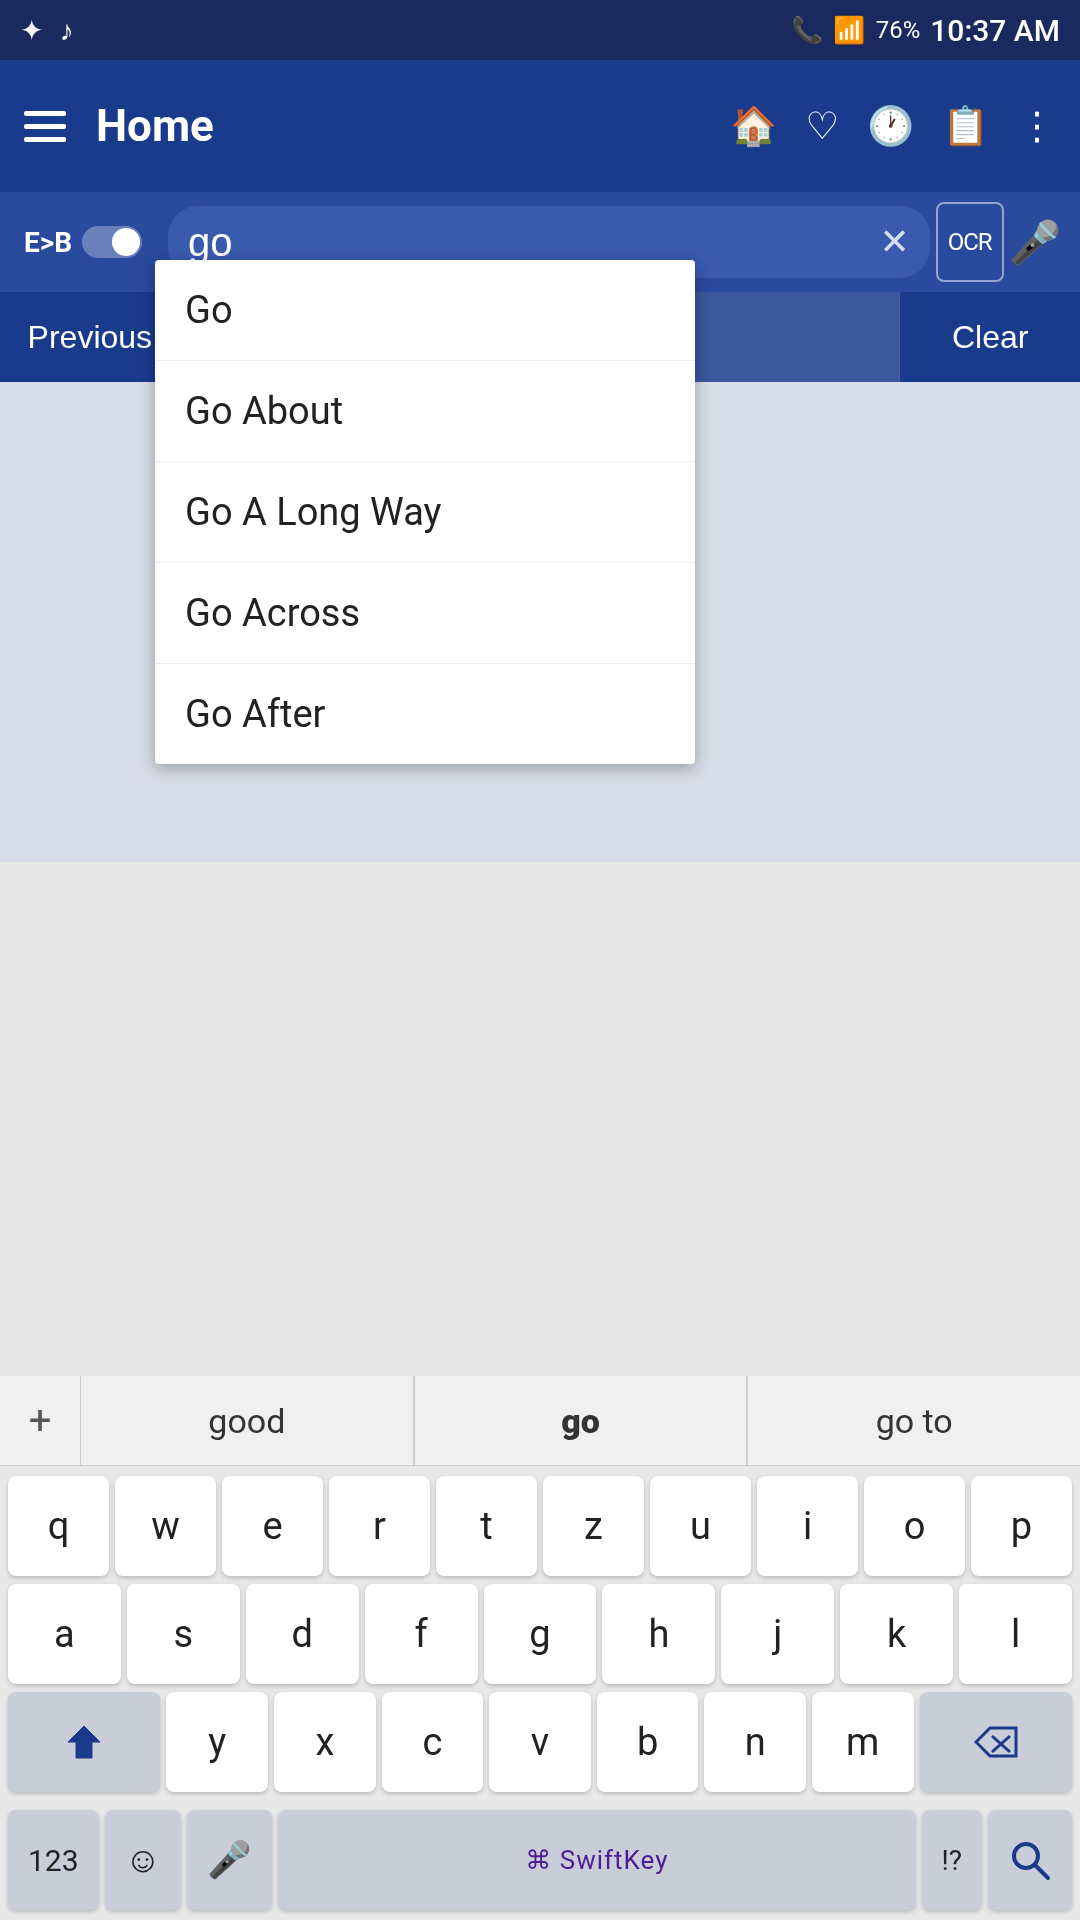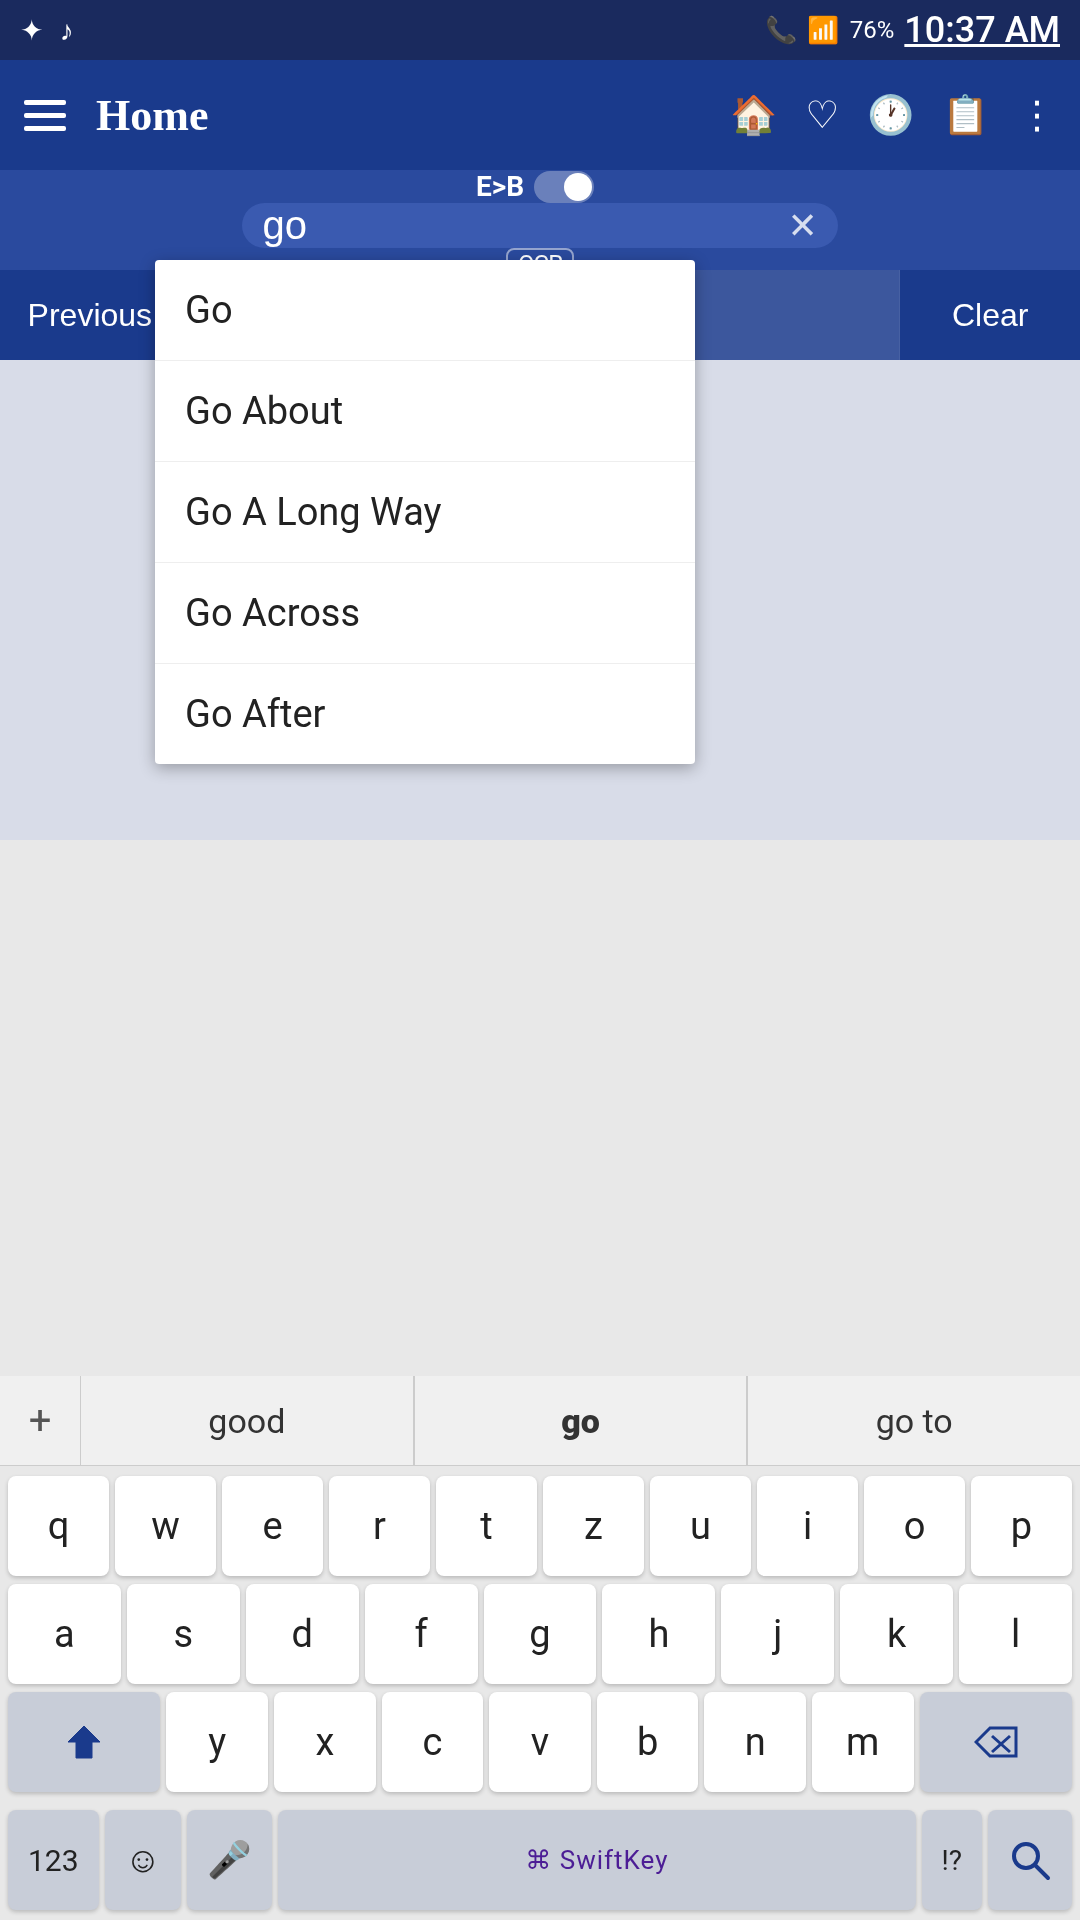--- a/index.html
+++ b/index.html
@@ -32,35 +32,33 @@
     }
     .status-icons {
       display: flex;
       align-items: center;
       gap: 10px;
       color: white;
       font-size: 26px;
     }
     .status-time {
       color: white;
-      font-size: 36px;
+      font-size: 30px;
       font-weight: 500;
-      text-decoration: underline;
     }
 
     
     .app-bar {
       width: 100%;
-      height: 110px;
+      height: 132px;
       background: #1a3a8c;
       display: flex;
       align-items: center;
       padding: 0 24px;
       gap: 20px;
-      font-family: Liberation Serif, serif;
     }
     .app-bar-title {
       color: white;
       font-size: 44px;
       font-weight: bold;
       margin-left: 10px;
       flex: 1;
     }
     .app-bar-icons {
       display: flex;
@@ -86,22 +84,21 @@
       border-radius: 2px;
     }
 
     
     .search-area {
       width: 100%;
       height: 100px;
       background: #2a4a9e;
       display: flex;
       align-items: center;
-      padding: 0 0;
-      flex-direction: column;
+      padding: 0 8px;
     }
     .eb-toggle {
       display: flex;
       align-items: center;
       padding: 0 16px;
       gap: 10px;
       color: white;
       font-size: 28px;
       font-weight: bold;
       min-width: 160px;

